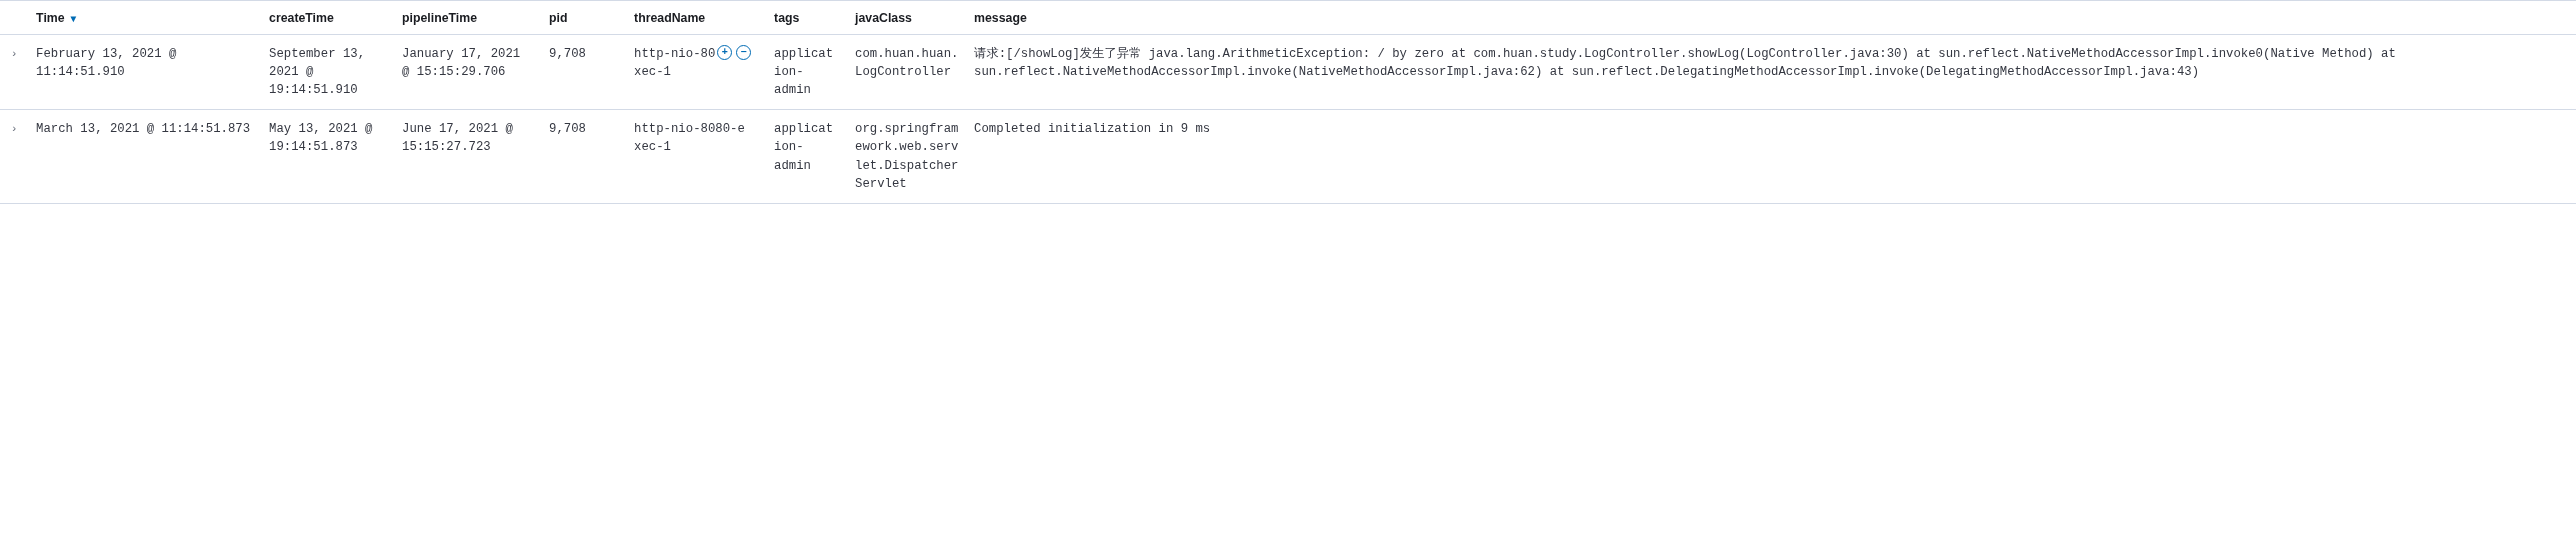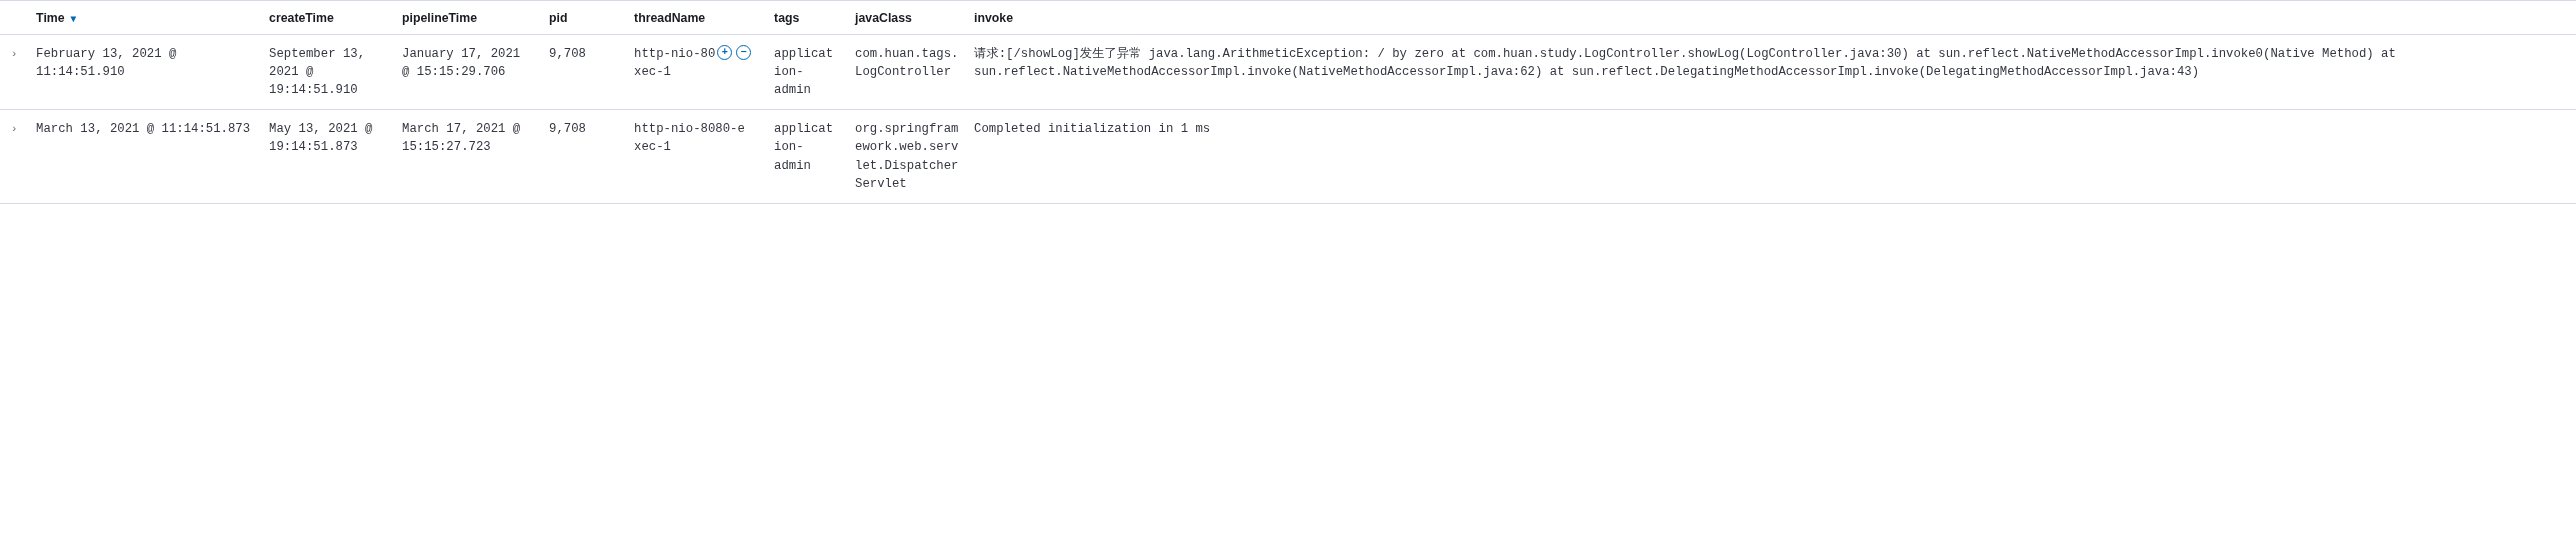--- a/index.html
+++ b/index.html
@@ -114,55 +114,55 @@
         <th class="sortable">
           <span>Time</span>
           <span class="sort-icon">▾</span>
         </th>
         <th>createTime</th>
         <th>pipelineTime</th>
         <th>pid</th>
         <th>threadName</th>
         <th>tags</th>
         <th>javaClass</th>
-        <th>invoke</th>
+        <th>message</th>
       </tr>
     </thead>
     <tbody>
       <tr>
         <td class="col-expand">
           <span class="expand-chevron">›</span>
         </td>
         <td>February 13, 2021 @ 11:14:51.910</td>
         <td>September 13, 2021 @ 19:14:51.910</td>
         <td>January 17, 2021 @ 15:15:29.706</td>
         <td>9,708</td>
         <td class="threadname-cell">
           <span class="tn-wrap">http-nio-80</span><span class="inline-icons">
               <span class="circ-icon">+</span>
               <span class="circ-icon">−</span>
             </span>
           <span>xec-1</span>
         </td>
         <td>application-admin</td>
-        <td>com.huan.tags.LogController</td>
+        <td>com.huan.huan.LogController</td>
         <td>请求:[/showLog]发生了异常 java.lang.ArithmeticException: / by zero at com.huan.study.LogController.showLog(LogController.java:30) at sun.reflect.NativeMethodAccessorImpl.invoke0(Native Method) at sun.reflect.NativeMethodAccessorImpl.invoke(NativeMethodAccessorImpl.java:62) at sun.reflect.DelegatingMethodAccessorImpl.invoke(DelegatingMethodAccessorImpl.java:43)</td>
       </tr>
       <tr>
         <td class="col-expand">
           <span class="expand-chevron">›</span>
         </td>
         <td>March 13, 2021 @ 11:14:51.873</td>
         <td>May 13, 2021 @ 19:14:51.873</td>
-        <td>March 17, 2021 @ 15:15:27.723</td>
+        <td>June 17, 2021 @ 15:15:27.723</td>
         <td>9,708</td>
         <td>
           <span>http-nio-8080-e</span>
           <span>xec-1</span>
         </td>
         <td>application-admin</td>
         <td>org.springframework.web.servlet.DispatcherServlet</td>
-        <td>Completed initialization in 1 ms</td>
+        <td>Completed initialization in 9 ms</td>
       </tr>
     </tbody>
   </table>
 </div>
 
 
 </body></html>

